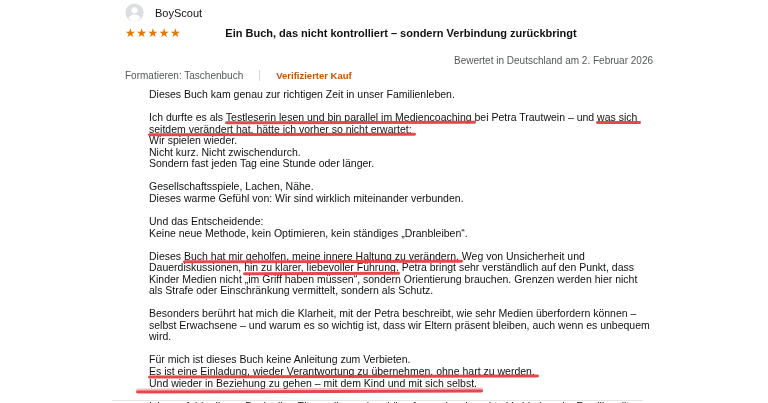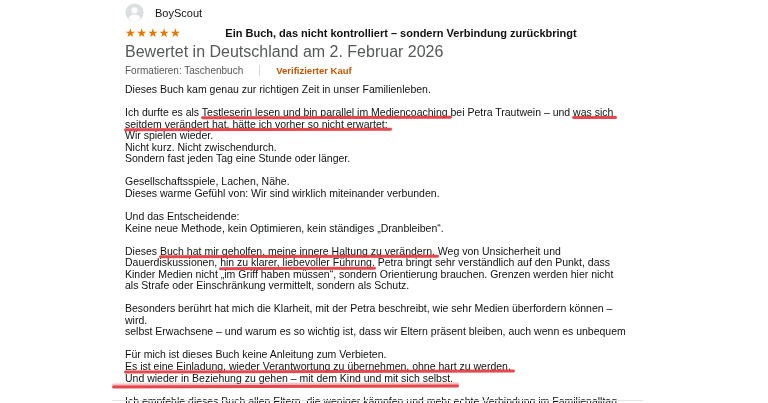--- a/index.html
+++ b/index.html
@@ -14,30 +14,30 @@
   .review { position:absolute; left:125px; top:3px; width:528px; }
 
   .profile-row { display:flex; align-items:center; gap:11px; height:19px; }
   .avatar { width:19px; height:19px; display:inline-block; }
   .author { font-size:11px; color:#0f1111; }
 
   .title-row { margin-top:4px; display:flex; align-items:center; gap:8px; height:13px; }
   .stars { color:#e77600; font-size:12px; letter-spacing:0.5px; line-height:12px; white-space:nowrap; }
   .title { font-weight:bold; font-size:11px; color:#0f1111; white-space:nowrap;margin-left:36px; }
 
-  .date { margin-top:4px; font-size:16px; color:#565959; }
+  .date { margin-top:16px; font-size:10px; color:#565959;text-align:right; }
 
   .meta-row { margin-top:3px; display:flex; align-items:center; gap:16px; height:12px; }
   .format { font-size:10px; color:#565959; }
   .vdivider { width:1px; height:11px; background:#d5d9d9; }
   .verified { font-size:9.5px; color:#c45500; font-weight:bold; }
 
   .body { margin-top:8px; font-size:10.5px; line-height:11.6px; color:#0f1111; }
   .body p { margin:0 0 11.4px 0; }
-  .line { display:block; white-space:nowrap; }
+  .line { display:block; white-space:nowrap;margin-left:24px; }
 
   .redline { position:relative; }
   .redline::after {
     content:""; position:absolute; left:-1px; right:-4px; bottom:-1px;
     height:2.6px; background:#e3343a; border-radius:2px; opacity:0.9;
     transform:rotate(-0.15deg);
   }
   .redline.low::after {
     bottom:-4px; left:-13px; right:-6px; height:3px;
     box-shadow:0 -2px 0 rgba(227,52,58,0.35);
@@ -97,22 +97,22 @@
         <span class="line"><span>Keine neue Methode, kein Optimieren, kein ständiges „Dranbleiben“.</span></span>
       </p>
       <p>
         <span class="line"><span>Dieses </span><span class="redline">Buch hat mir geholfen, meine innere Haltung zu verändern.</span><span> Weg von Unsicherheit und</span></span>
         <span class="line"><span>Dauerdiskussionen, </span><span class="redline">hin zu klarer, liebevoller Führung</span><span>. Petra bringt sehr verständlich auf den Punkt, dass</span></span>
         <span class="line"><span>Kinder Medien nicht „im Griff haben müssen“, sondern Orientierung brauchen. Grenzen werden hier nicht</span></span>
         <span class="line"><span>als Strafe oder Einschränkung vermittelt, sondern als Schutz.</span></span>
       </p>
       <p>
         <span class="line"><span>Besonders berührt hat mich die Klarheit, mit der Petra beschreibt, wie sehr Medien überfordern können –</span></span>
+        <span class="line"><span>selbst Erwachsene – und warum es so wichtig ist, dass wir Eltern präsent bleiben, auch wenn es unbequem</span></span>
         <span class="line"><span>wird.</span></span>
-        <span class="line"><span>selbst Erwachsene – und warum es so wichtig ist, dass wir Eltern präsent bleiben, auch wenn es unbequem</span></span>
       </p>
       <p>
         <span class="line"><span>Für mich ist dieses Buch keine Anleitung zum Verbieten.</span></span>
         <span class="line"><span class="redline">Es ist eine Einladung, wieder Verantwortung zu übernehmen, ohne hart zu werden.</span></span>
         <span class="line"><span class="redline low">Und wieder in Beziehung zu gehen – mit dem Kind und mit sich selbst.</span></span>
       </p>
       <p>
         <span class="line"><span>Ich empfehle dieses Buch allen Eltern, die weniger kämpfen und mehr echte Verbindung im Familienalltag</span></span>
       </p>
     </div>

